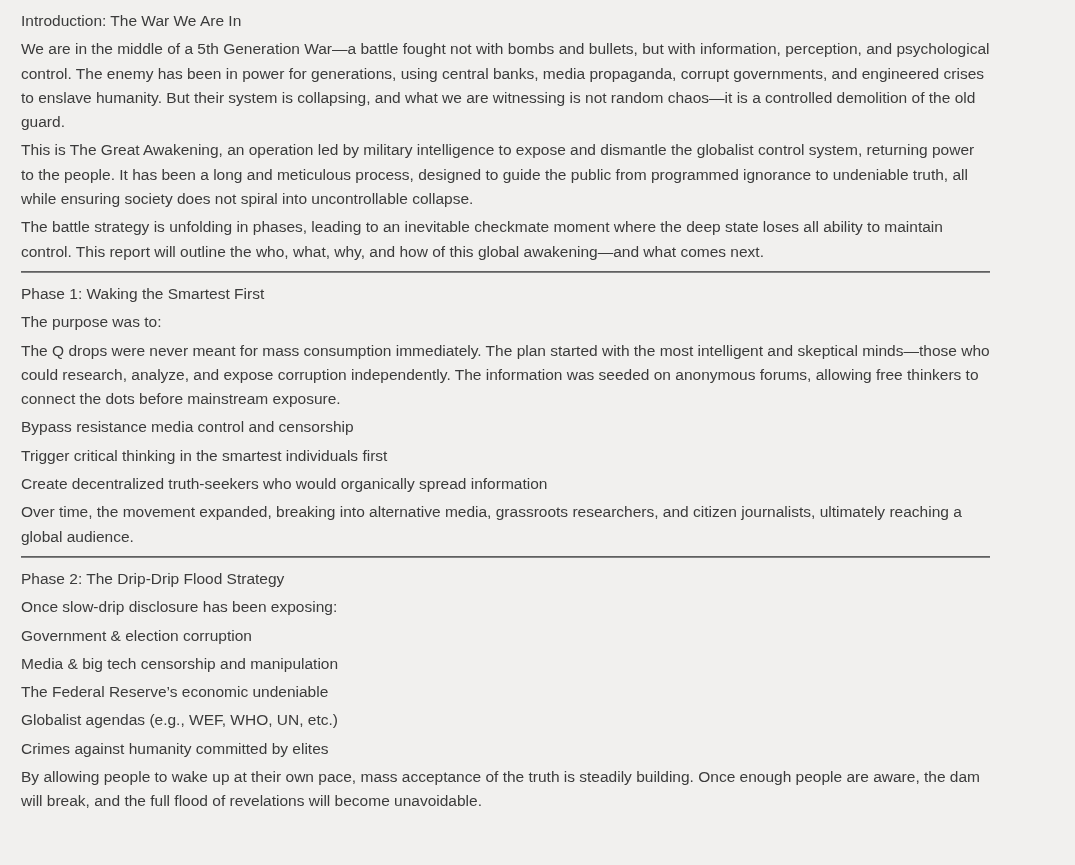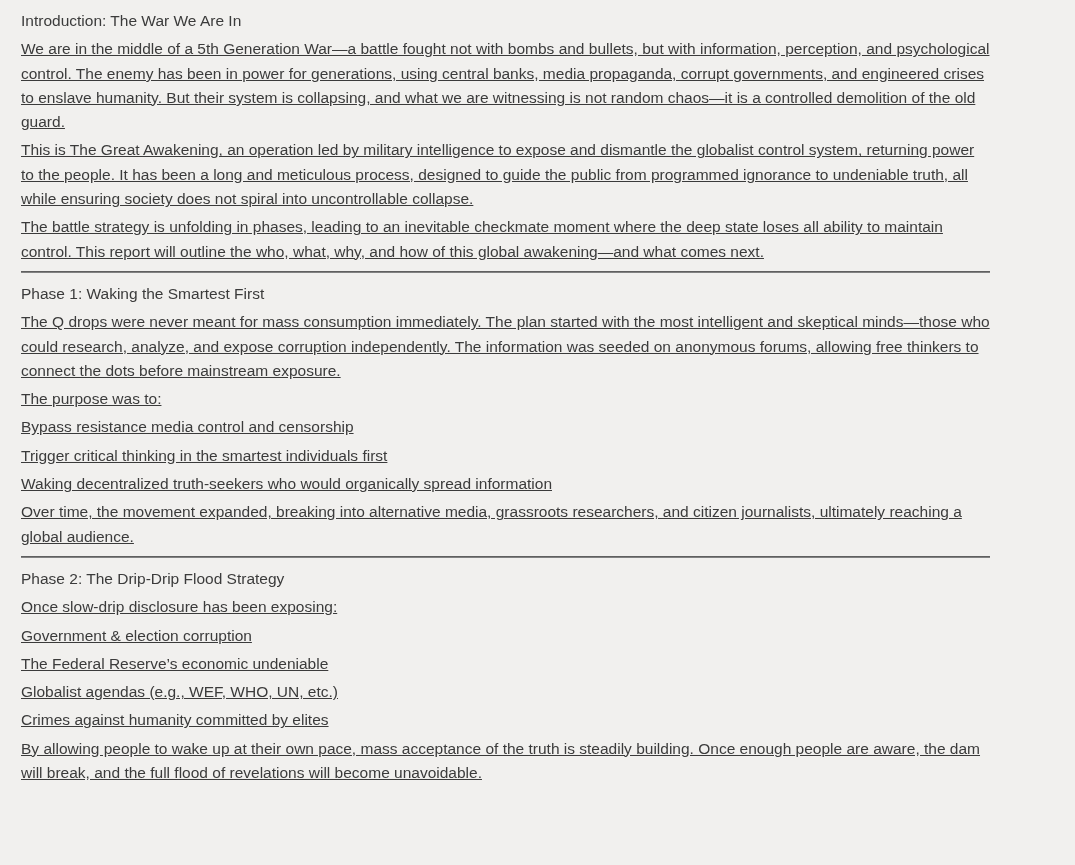--- a/index.html
+++ b/index.html
@@ -17,21 +17,20 @@
     line-height: 24.3px;
     -webkit-font-smoothing: antialiased;
   }
   .page {
     box-sizing: content-box;
     width: 969px;
     padding: 9px 0 10px 21px;
   }
   .block {
     margin: 0 0 4px 0;
-    text-decoration: underline;
   }
   .section-title {
     margin: 0 0 4px 0;
   }
   hr.divider {
     border: none;
     height: 2px;
     width: 100%;
     background: linear-gradient(to bottom, #4f4f4f, #929292);
     margin: 7px 0 9px 0;
@@ -46,33 +45,34 @@
     <p class="section-title">Introduction: The War We Are In</p>
     <p class="block">We are in the middle of a 5th Generation War—a battle fought not with bombs and bullets, but with information, perception, and psychological control. The enemy has been in power for generations, using central banks, media propaganda, corrupt governments, and engineered crises to enslave humanity. But their system is collapsing, and what we are witnessing is not random chaos—it is a controlled demolition of the old guard.</p>
     <p class="block">This is The Great Awakening, an operation led by military intelligence to expose and dismantle the globalist control system, returning power to the people. It has been a long and meticulous process, designed to guide the public from programmed ignorance to undeniable truth, all while ensuring society does not spiral into uncontrollable collapse.</p>
     <p class="block">The battle strategy is unfolding in phases, leading to an inevitable checkmate moment where the deep state loses all ability to maintain control. This report will outline the who, what, why, and how of this global awakening—and what comes next.</p>
   </section>
 
   <hr class="divider">
 
   <section>
     <p class="section-title">Phase 1: Waking the Smartest First</p>
+    <p class="block">The purpose was to:</p>
     <p class="block">The Q drops were never meant for mass consumption immediately. The plan started with the most intelligent and skeptical minds—those who could research, analyze, and expose corruption independently. The information was seeded on anonymous forums, allowing free thinkers to connect the dots before mainstream exposure.</p>
-    <p class="block">The purpose was to:</p>
     <p class="block">Bypass resistance media control and censorship</p>
     <p class="block">Trigger critical thinking in the smartest individuals first</p>
-    <p class="block">Waking decentralized truth-seekers who would organically spread information</p>
+    <p class="block">Create decentralized truth-seekers who would organically spread information</p>
     <p class="block">Over time, the movement expanded, breaking into alternative media, grassroots researchers, and citizen journalists, ultimately reaching a global audience.</p>
   </section>
 
   <hr class="divider">
 
   <section>
     <p class="section-title">Phase 2: The Drip-Drip Flood Strategy</p>
     <p class="block">Once slow-drip disclosure has been exposing:</p>
     <p class="block">Government &amp; election corruption</p>
+    <p class="block">Media &amp; big tech censorship and manipulation</p>
     <p class="block">The Federal Reserve’s economic undeniable</p>
     <p class="block">Globalist agendas (e.g., WEF, WHO, UN, etc.)</p>
     <p class="block">Crimes against humanity committed by elites</p>
     <p class="block">By allowing people to wake up at their own pace, mass acceptance of the truth is steadily building. Once enough people are aware, the dam will break, and the full flood of revelations will become unavoidable.</p>
   </section>
 
 </div>
 
 </body></html>

